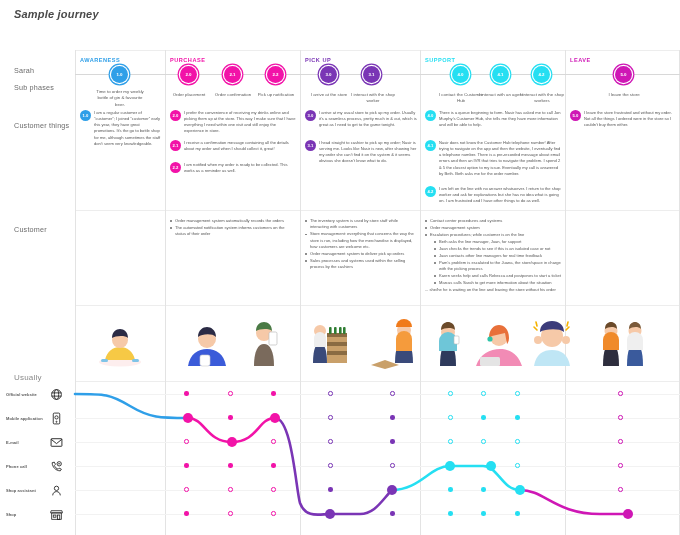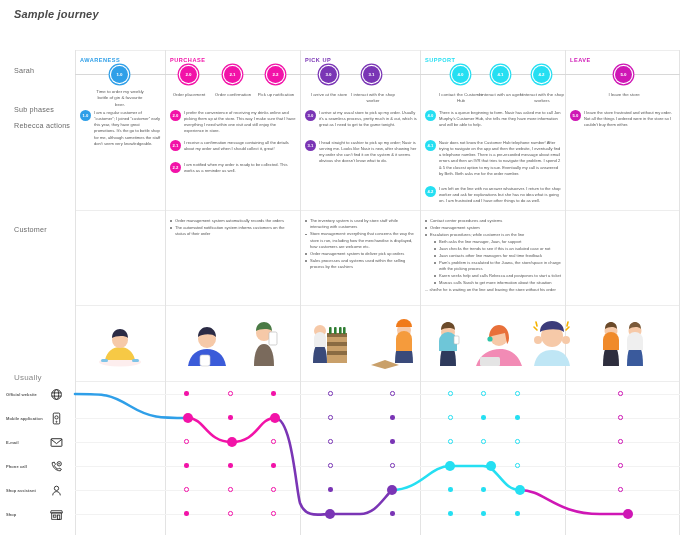--- a/index.html
+++ b/index.html
@@ -88,22 +88,22 @@
 
   svg.flow { position: absolute; left: 0; top: 0; overflow: visible; }
 </style>
 </head>
 <body>
 <div id="root">
 
 <div class="title">Sample journey</div>
 
 <div class="rowlabel" style="top:66px">Sarah</div>
-<div class="rowlabel" style="top:105px">Sub phases</div>
-<div class="rowlabel" style="top:121px">Rebecca actions</div>
+<div class="rowlabel" style="top:83px">Sub phases</div>
+<div class="rowlabel" style="top:121px">Customer things</div>
 <div class="rowlabel" style="top:225px">Customer</div>
 <div class="rowlabel big" style="top:373px">Usually</div>
 
 <div class="hline" style="left:75px;top:50px;width:605px"></div>
 <div class="hline" style="left:75px;top:210px;width:605px"></div>
 <div class="hline" style="left:75px;top:305px;width:605px"></div>
 <div class="hline" style="left:75px;top:381px;width:605px"></div>
 
 <div class="vline" style="left:75px;top:50px;height:485px"></div>
 <div class="vline" style="left:165px;top:50px;height:485px"></div>

